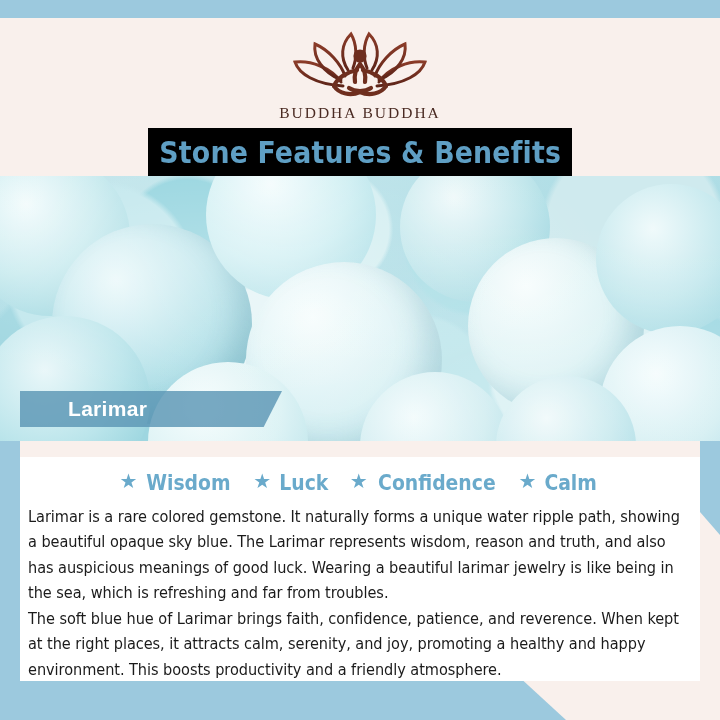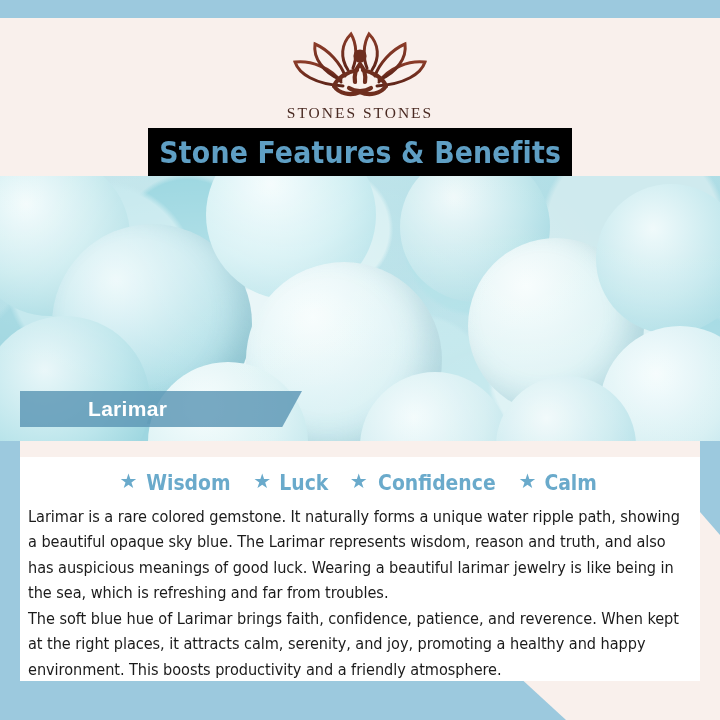--- a/index.html
+++ b/index.html
@@ -139,21 +139,20 @@
   }
   .label-bar {
     position: absolute;
     left: 20px; bottom: 14px;
     height: 36px;
     width: 262px;
     background: rgba(92,150,180,0.82);
     clip-path: polygon(0 0, 100% 0, 93% 100%, 0 100%);
     display: flex;
     align-items: center;
-    padding-left: 20px;
   }
   .label-text {
     margin-left: 48px;
     color: #ffffff;
     font-size: 21px;
     font-weight: bold;
     letter-spacing: 0.3px;
   }
 
   
@@ -254,21 +253,21 @@
           <path d="M75 38 C 70 44, 69 50, 70 56"></path>
           <path d="M75 38 C 80 44, 81 50, 80 56"></path>
 
           <path d="M72 44 C 62 46, 52 52, 49 60"></path>
           <path d="M78 44 C 88 46, 98 52, 101 60"></path>
 
           <path d="M49 60 C 54 68, 66 70, 75 66 C 84 70, 96 68, 101 60"></path>
           <path d="M64 62 C 70 66, 80 66, 86 62"></path>
         </g>
       </svg>
-      <span class="logo-text">STONES STONES</span>
+      <span class="logo-text">BUDDHA BUDDHA</span>
     </div>
 
     <div class="title-banner">
       <span class="title-text">Stone Features &amp; Benefits</span>
     </div>
   </div>
 
   <div class="photo">
     <div class="photo-bg"></div>
 

